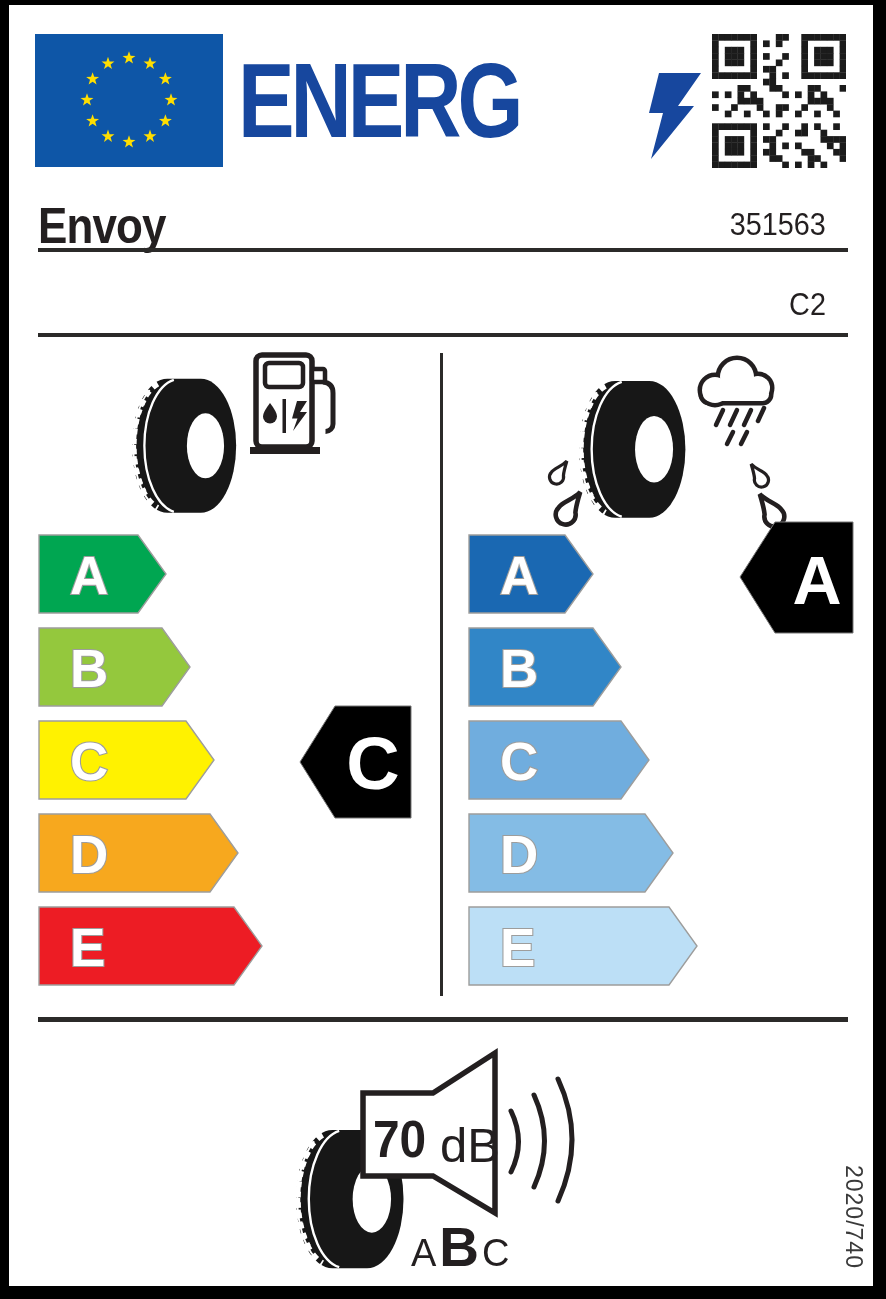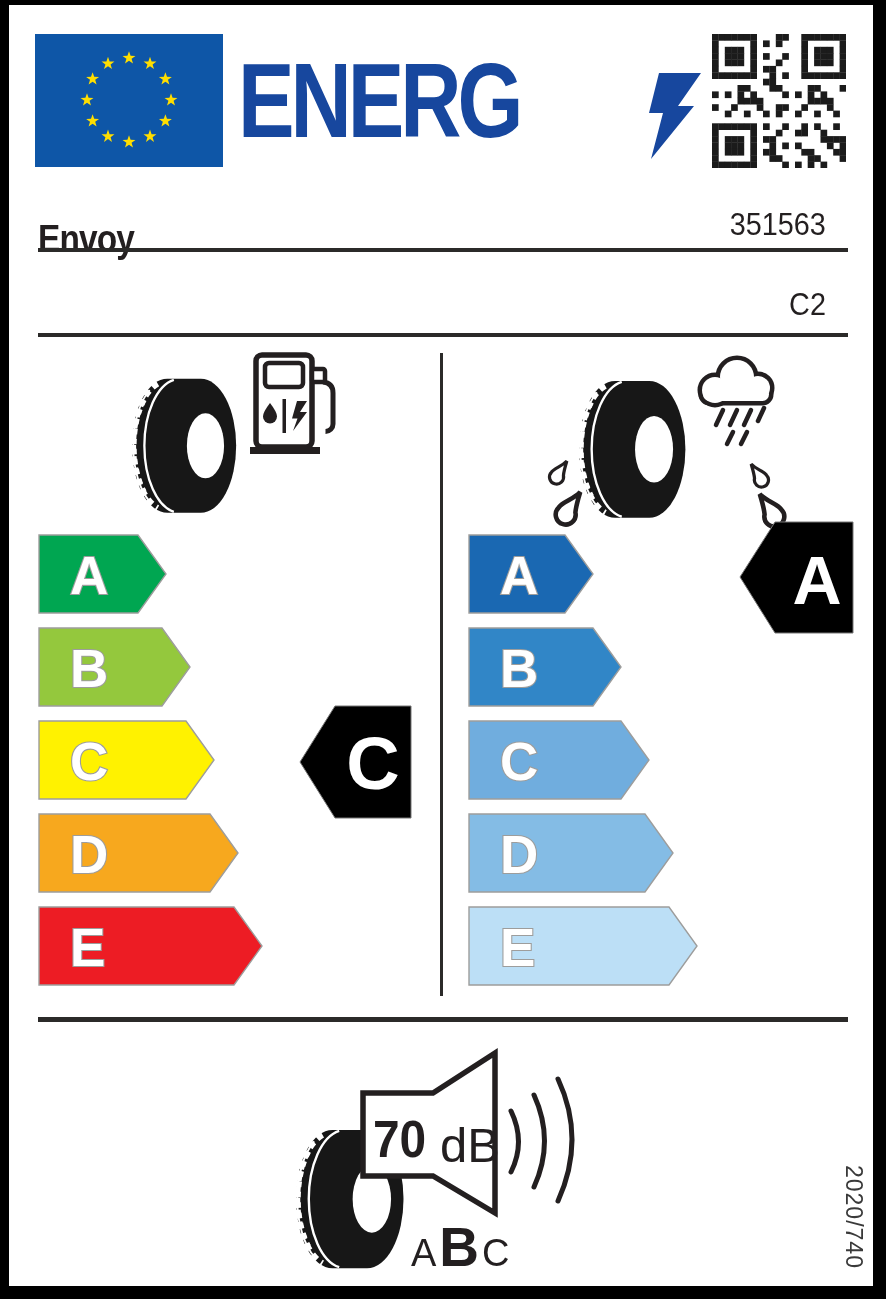--- a/index.html
+++ b/index.html
@@ -6,21 +6,21 @@
   #label{
     position:relative; width:886px; height:1299px; box-sizing:border-box;
     background:#fff; border:solid #000; border-width:5px 13px 13px 9px;
     font-family:"Liberation Sans", sans-serif; color:#231F20; overflow:hidden;
   }
   .abs{position:absolute;}
   .cond{transform:scaleX(.88); transform-origin:left center; letter-spacing:-1px; white-space:nowrap;}
   .cond-r{transform:scaleX(.9); transform-origin:right center; white-space:nowrap;}
   .rule{position:absolute; left:29px; width:810px; height:4px; background:#2b2a29;}
   .vdivider{position:absolute; background:#2b2a29;}
-  .brand{left:29px; top:192px; font-size:38px; font-weight:bold;margin-top:21px;}
+  .brand{left:29px; top:192px; font-size:50px; font-weight:bold;}
   .modelcode{right:47px; top:201px; font-size:32px;}
   .tiresize{left:29px; top:264px; font-size:54px;}
   .tireclass{right:47px; top:281px; font-size:32px;}
   .energ{left:229px; top:42px; font-size:106px; font-weight:bold; color:#17479E;
          transform:scaleX(.8); transform-origin:left top; letter-spacing:-5px; line-height:1;}
   svg text.arrow-letter{font-family:"Liberation Sans",sans-serif; font-weight:bold; font-size:53px;
          fill:#fff; stroke:#9d9d9c; stroke-width:2.2; paint-order:stroke;}
   svg text.rating-letter{font-family:"Liberation Sans",sans-serif; font-weight:bold; fill:#fff; text-anchor:middle;}
   .db-value{left:364px; top:1104px; font-size:52px; font-weight:bold; transform:scaleX(.92); transform-origin:left top;}
   .db-unit{left:431px; top:1112px; font-size:49px;}

